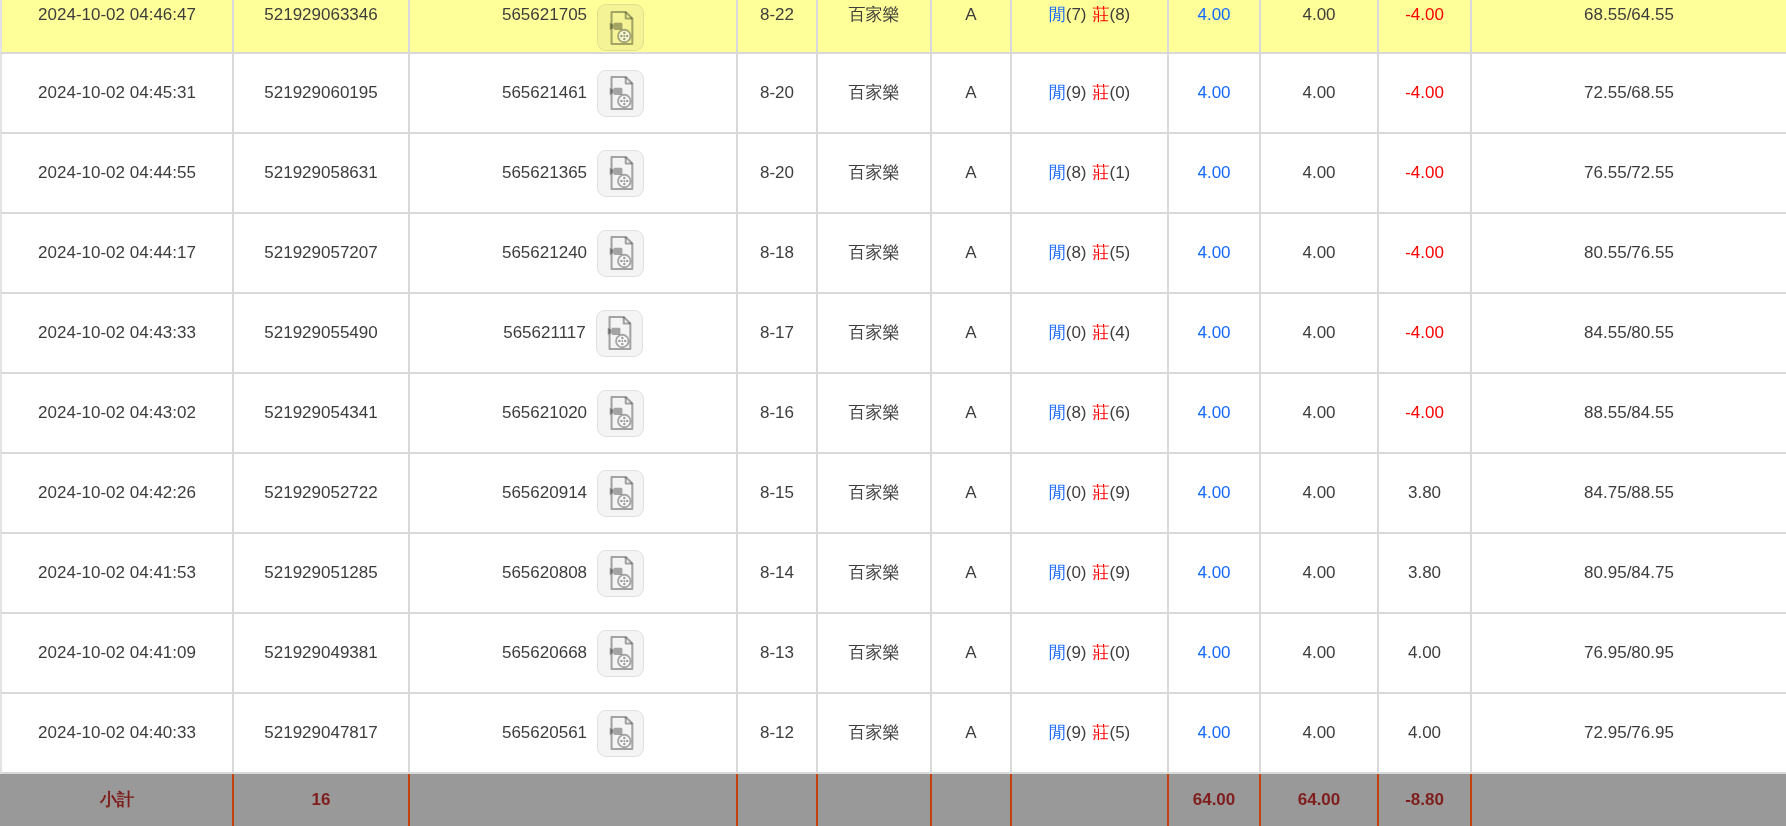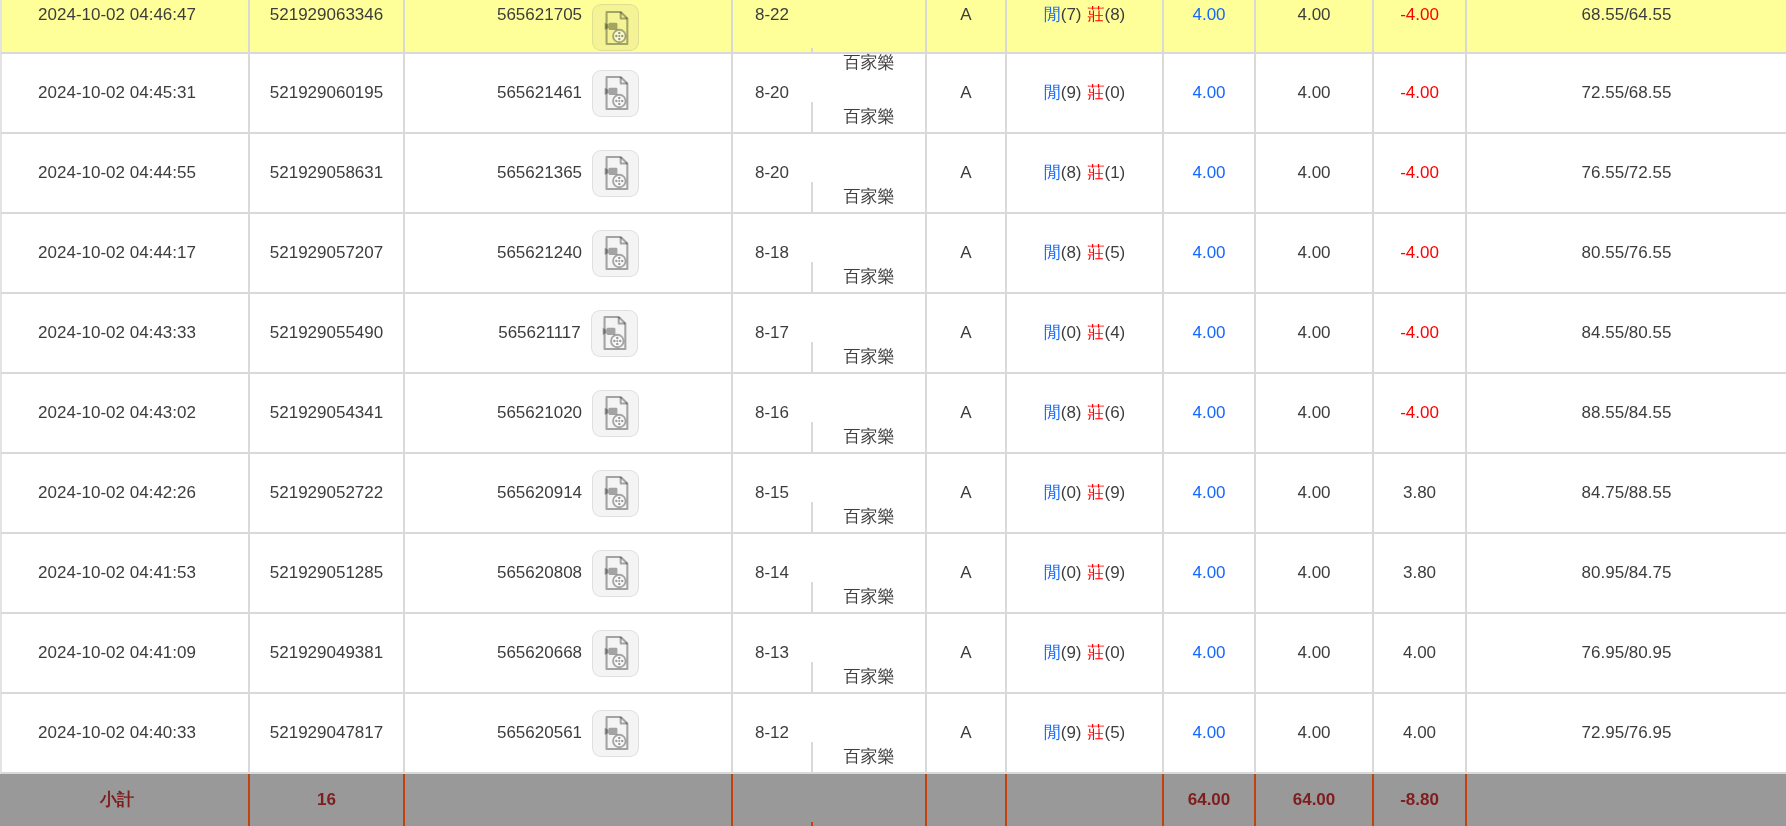--- a/index.html
+++ b/index.html
@@ -19,24 +19,24 @@
   .row:first-child { height: 54px; }
   .row:first-child .cell { align-items: flex-start; padding-top: 4px; }
   .row.highlight { background: #ffff99; }
   .cell {
     display: flex; align-items: center; justify-content: center;
     font-size: 17px; color: #3d3d3d; line-height: 22px;
     white-space: nowrap;
   }
   .cell + .cell { border-left: 2px solid #d9d9d9; }
   .c-time   { width: 230px; }
-  .c-betid  { width: 155px; margin-left: 16px; }
+  .c-betid  { width: 176px; }
   .c-gameid { width: 328px; gap: 10px; }
   .c-round  { width: 80px; }
-  .c-game   { width: 114px; margin-top: 48px; }
+  .c-game   { width: 114px; }
   .c-table  { width: 80px; }
   .c-result { width: 157px; }
   .c-bet    { width: 92px; }
   .c-valid  { width: 118px; }
   .c-wl     { width: 93px; }
   .c-bal    { flex: 1; }
   .blue { color: #1569ff; }
   .red  { color: #ff0000; }
   .neg  { color: #ff0000; }
   .banker-label { margin-left: 6px; }

